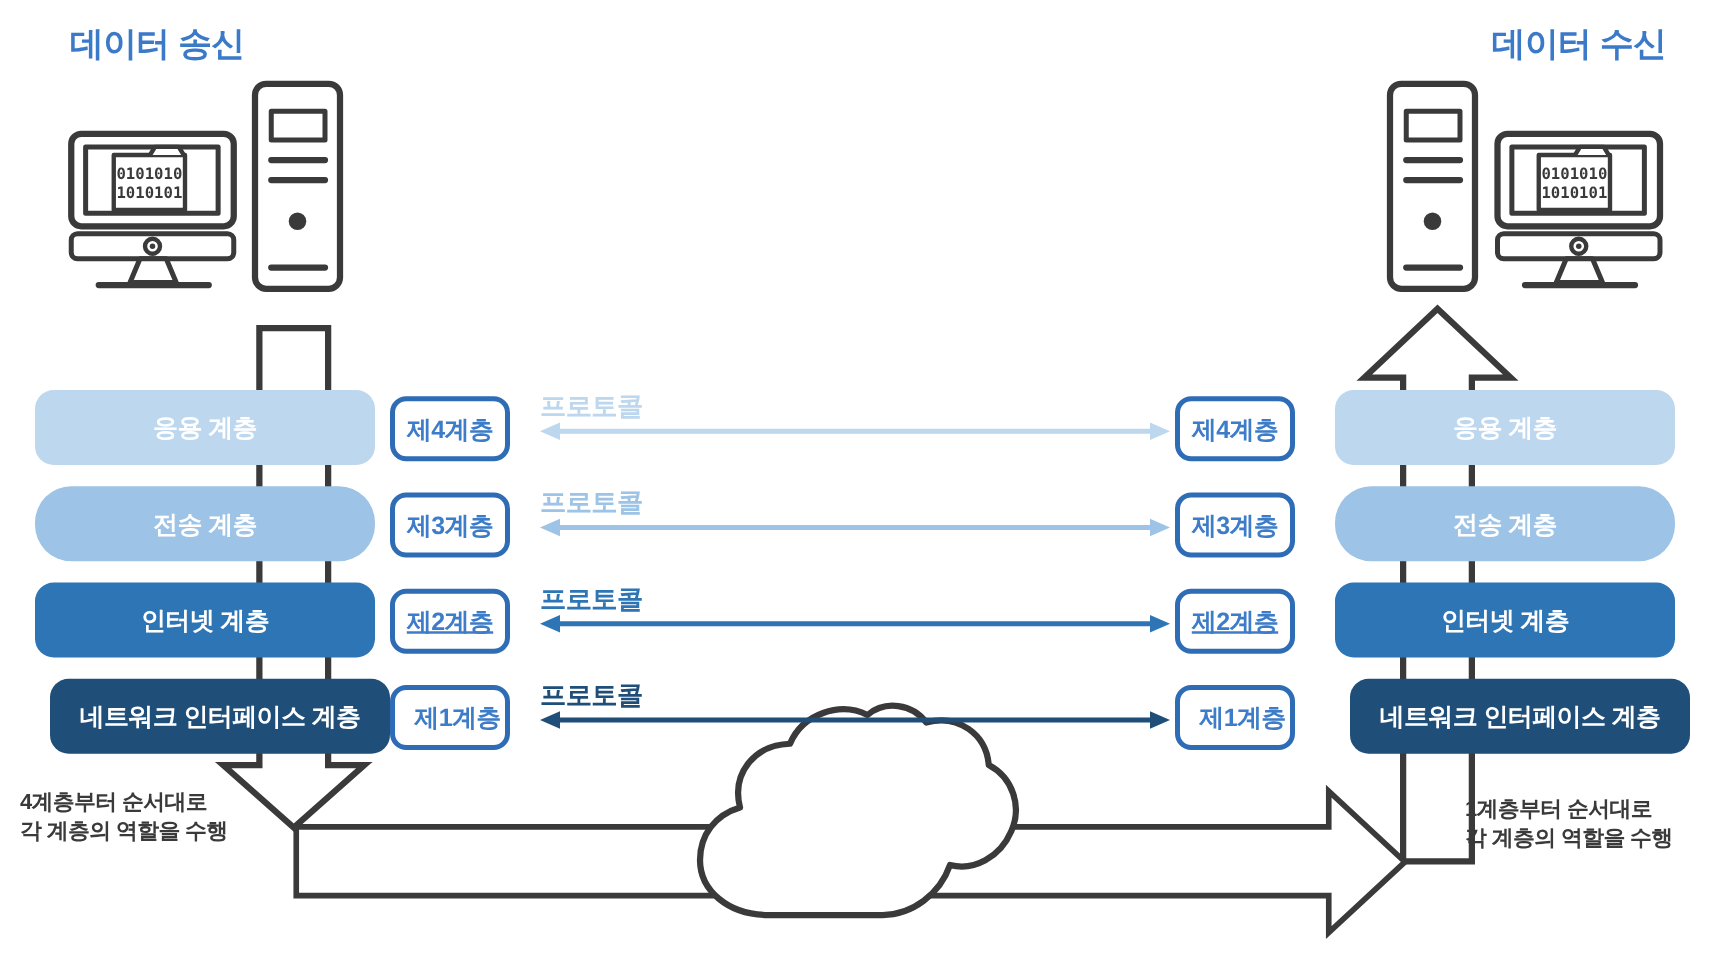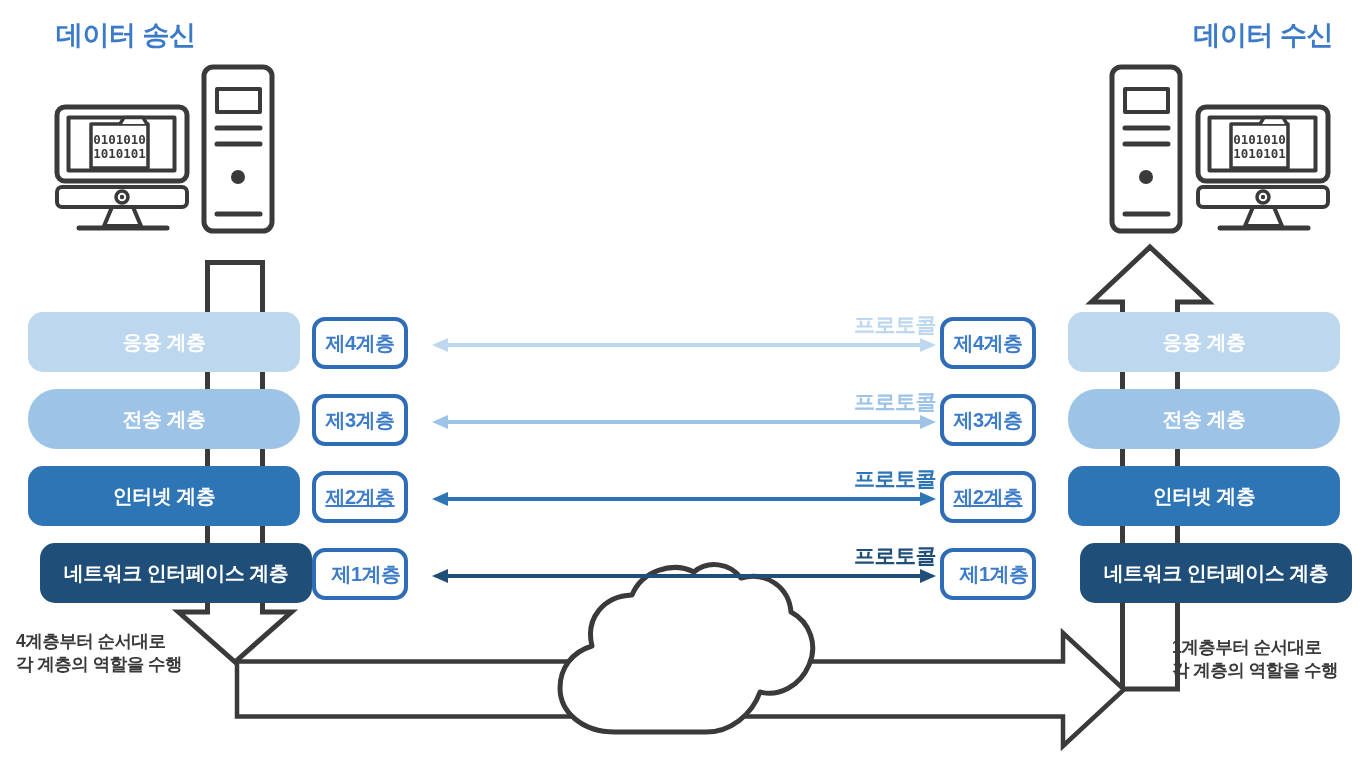--- a/index.html
+++ b/index.html
@@ -18,21 +18,21 @@
   .layer-bar.right { left:1068px; }
   .r1 { top:312px; } .r2 { top:389px;border-radius:29px; } .r3 { top:466px; } .r4 { top:543px;margin-left:12px; }
 
   .tier-box { position:absolute; width:96px; height:52px; border:4px solid var(--bd,#2E6DB6);
     border-radius:13px; background:#fff; color:var(--tx,#3D7CC9); font-size:20px; font-weight:bold;
     display:flex; align-items:center; justify-content:center; z-index:1; letter-spacing:-0.5px; }
   .tier-box.left  { left:312px; }
   .tier-box.right { left:940px; }
   .t1 { top:317px; } .t2 { top:394px; } .t3 { top:471px;text-decoration:underline; } .t4 { top:548px;padding-left:12px; }
 
-  .proto-label { position:absolute; left:432px; width:504px; text-align:right;
+  .proto-label { position:absolute; left:432px; width:504px; text-align:left;
     font-size:21px; font-weight:bold; color:var(--c); z-index:1; letter-spacing:-0.5px; }
   .p1 { top:311px; } .p2 { top:388px; } .p3 { top:465px; } .p4 { top:542px; }
 
   .proto-arrow { position:absolute; left:432px; width:504px; height:14px; z-index:1; }
   .a1 { top:338px; } .a2 { top:415px; } .a3 { top:492px; } .a4 { top:569px; }
   .proto-arrow .shaft { position:absolute; left:12px; right:12px; top:5px; height:4px; background:var(--c); }
   .proto-arrow::before, .proto-arrow::after { content:""; position:absolute; top:0; width:0; height:0;
     border-top:7px solid transparent; border-bottom:7px solid transparent; }
   .proto-arrow::before { left:0; border-right:16px solid var(--c); }
   .proto-arrow::after  { right:0; border-left:16px solid var(--c); }

